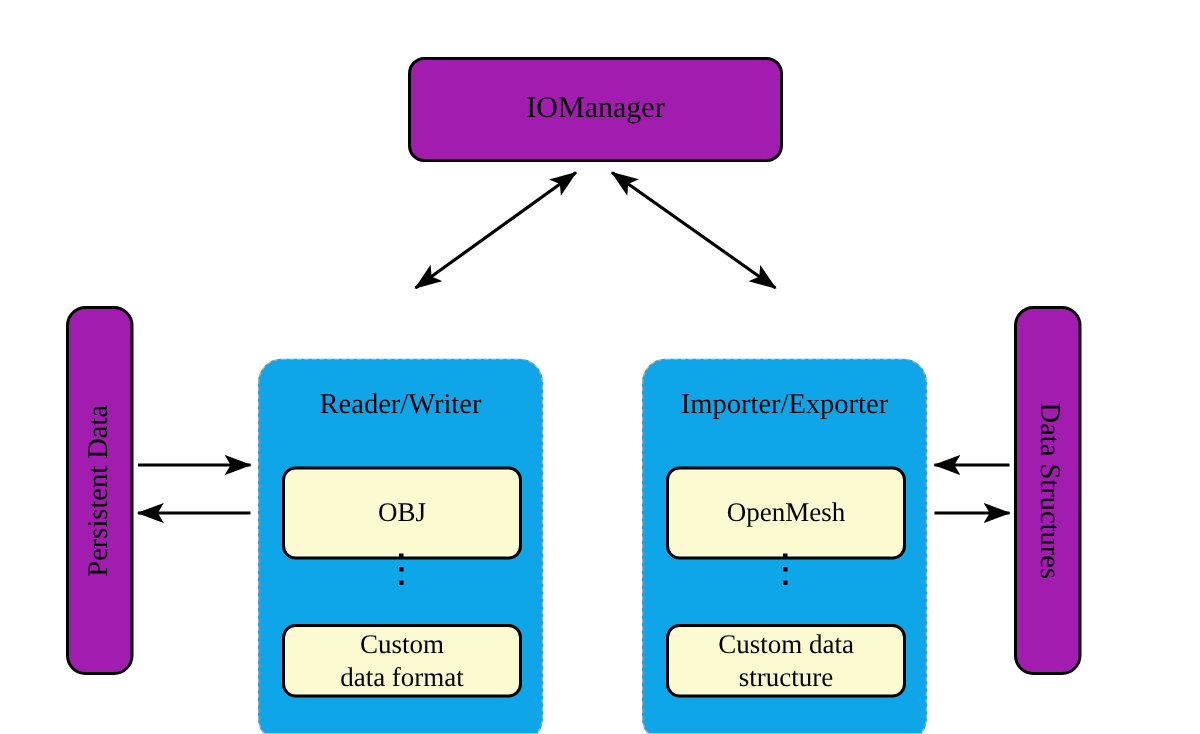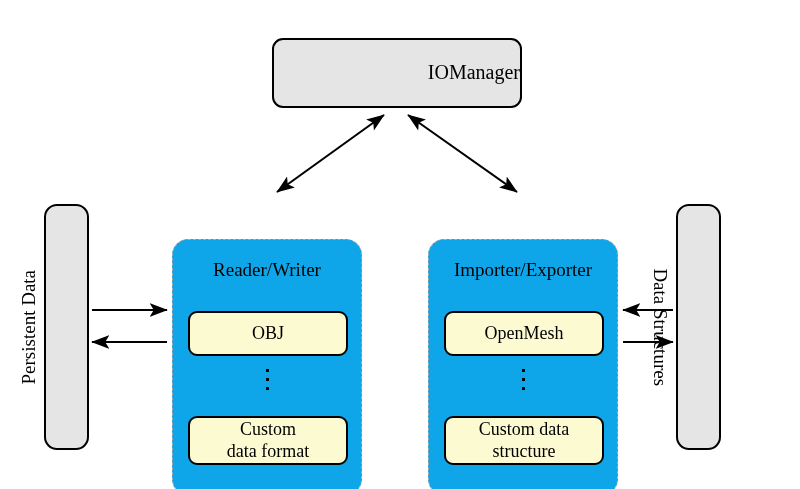--- a/index.html
+++ b/index.html
@@ -19,23 +19,23 @@
     position: absolute;
     left: 0; top: 0;
     width: 800px;
     height: 489px;
   }
   .node {
     position: absolute;
     box-sizing: border-box;
     display: flex;
     align-items: center;
-    justify-content: flex-end;
-    text-align: center;
-    background: #e5e5e5;
+    justify-content: center;
+    text-align: center;
+    background: #a21caf;
     border: 2.2px solid #000000;
     border-radius: 11px;
     line-height: 1.18;
   }
 
   
   #io-manager {
     left: 272px;
     top: 38px;
     width: 250px;
@@ -110,21 +110,21 @@
     align-items: center;
     justify-content: center;
     text-align: center;
     font-size: 18px;
     line-height: 1.22;
   }
   .inner-box.top {
     left: 15px;
     top: 71px;
     width: 160px;
-    height: 45px;
+    height: 62px;
   }
   .inner-box.bottom {
     left: 15px;
     top: 176px;
     width: 160px;
     height: 49px;
   }
   .vdots {
     position: absolute;
     left: 0;

